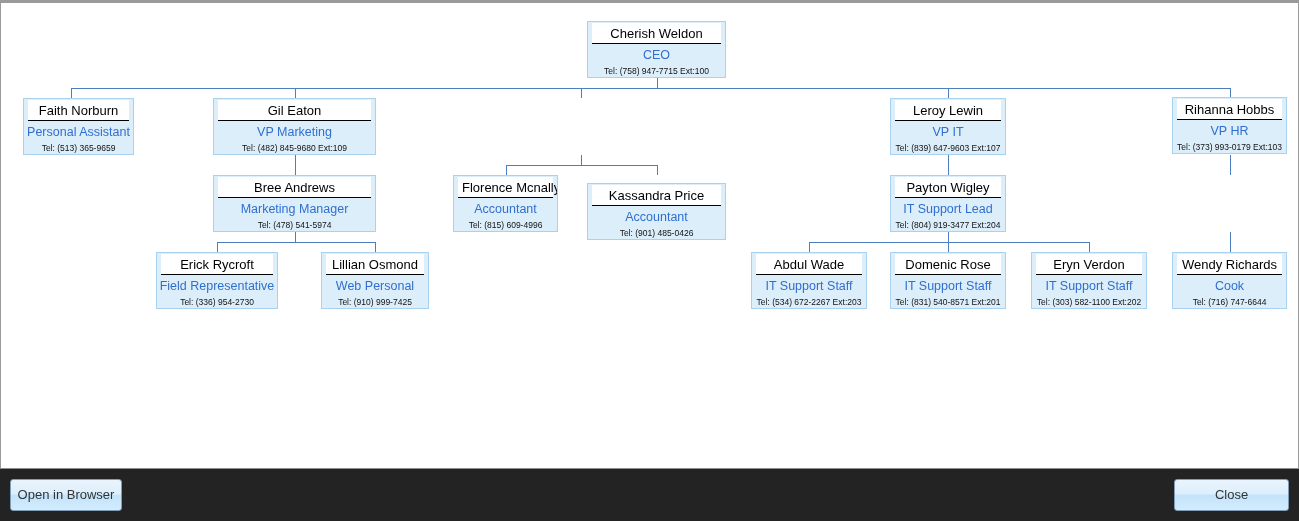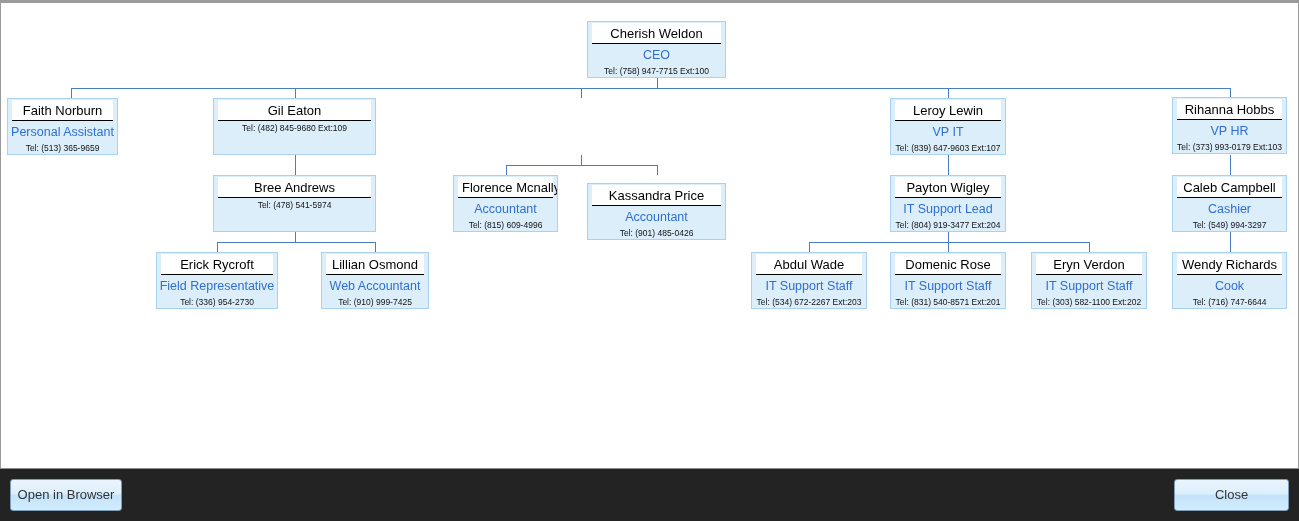--- a/index.html
+++ b/index.html
@@ -126,71 +126,68 @@
         <div class="ln v" style="left: 808px; top: 239px; height: 10px;"></div>
         <div class="ln v" style="left: 947px; top: 239px; height: 10px;"></div>
         <div class="ln v" style="left: 1088px; top: 239px; height: 10px;"></div>
         <div class="ln v" style="left: 1229px; top: 229px; height: 10px;"></div>
         <div class="ln v" style="left: 1229px; top: 239px; height: 10px;"></div>
         <div class="node" style="left: 586px; top: 18px; width: 139px; height: 57px;">
           <span class="nm">Cherish Weldon</span>
           <span class="ti">CEO</span>
           <span class="tel">Tel: (758) 947-7715 Ext:100</span>
         </div>
-        <div class="node" style="left: 6px; top: 95px; width: 111px; height: 57px;">
+        <div class="node" style="left: 22px; top: 95px; width: 111px; height: 57px;">
           <span class="nm">Faith Norburn</span>
           <span class="ti">Personal Assistant</span>
           <span class="tel">Tel: (513) 365-9659</span>
         </div>
         <div class="node" style="left: 212px; top: 95px; width: 163px; height: 57px;">
           <span class="nm">Gil Eaton</span>
+          <span class="ti">VP Marketing</span>
           <span class="tel">Tel: (482) 845-9680 Ext:109</span>
         </div>
         <div class="node" style="left: 889px; top: 95px; width: 116px; height: 57px;">
           <span class="nm">Leroy Lewin</span>
           <span class="ti">VP IT</span>
           <span class="tel">Tel: (839) 647-9603 Ext:107</span>
         </div>
         <div class="node" style="left: 1171px; top: 94px; width: 115px; height: 57px;">
           <span class="nm">Rihanna Hobbs</span>
           <span class="ti">VP HR</span>
           <span class="tel">Tel: (373) 993-0179 Ext:103</span>
         </div>
         <div class="node" style="left: 212px; top: 172px; width: 163px; height: 57px;">
           <span class="nm">Bree Andrews</span>
+          <span class="ti">Marketing Manager</span>
           <span class="tel">Tel: (478) 541-5974</span>
         </div>
         <div class="node" style="left: 452px; top: 172px; width: 105px; height: 57px;">
           <span class="nm">Florence Mcnally</span>
           <span class="ti">Accountant</span>
           <span class="tel">Tel: (815) 609-4996</span>
         </div>
         <div class="node" style="left: 586px; top: 172px; width: 139px; height: 57px; margin-top: 8px;">
           <span class="nm">Kassandra Price</span>
           <span class="ti">Accountant</span>
           <span class="tel">Tel: (901) 485-0426</span>
         </div>
         <div class="node" style="left: 889px; top: 172px; width: 116px; height: 57px;">
           <span class="nm">Payton Wigley</span>
           <span class="ti">IT Support Lead</span>
           <span class="tel">Tel: (804) 919-3477 Ext:204</span>
         </div>
-        <div class="node" style="left: 1171px; top: 172px; width: 115px; height: 57px;">
-          <span class="nm">Caleb Campbell</span>
-          <span class="ti">Cashier</span>
-          <span class="tel">Tel: (549) 994-3297</span>
-        </div>
         <div class="node" style="left: 155px; top: 249px; width: 122px; height: 57px;">
           <span class="nm">Erick Rycroft</span>
           <span class="ti">Field Representative</span>
           <span class="tel">Tel: (336) 954-2730</span>
         </div>
         <div class="node" style="left: 320px; top: 249px; width: 108px; height: 57px;">
           <span class="nm">Lillian Osmond</span>
-          <span class="ti">Web Accountant</span>
+          <span class="ti">Web Personal</span>
           <span class="tel">Tel: (910) 999-7425</span>
         </div>
         <div class="node" style="left: 750px; top: 249px; width: 116px; height: 57px;">
           <span class="nm">Abdul Wade</span>
           <span class="ti">IT Support Staff</span>
           <span class="tel">Tel: (534) 672-2267 Ext:203</span>
         </div>
         <div class="node" style="left: 889px; top: 249px; width: 116px; height: 57px;">
           <span class="nm">Domenic Rose</span>
           <span class="ti">IT Support Staff</span>

